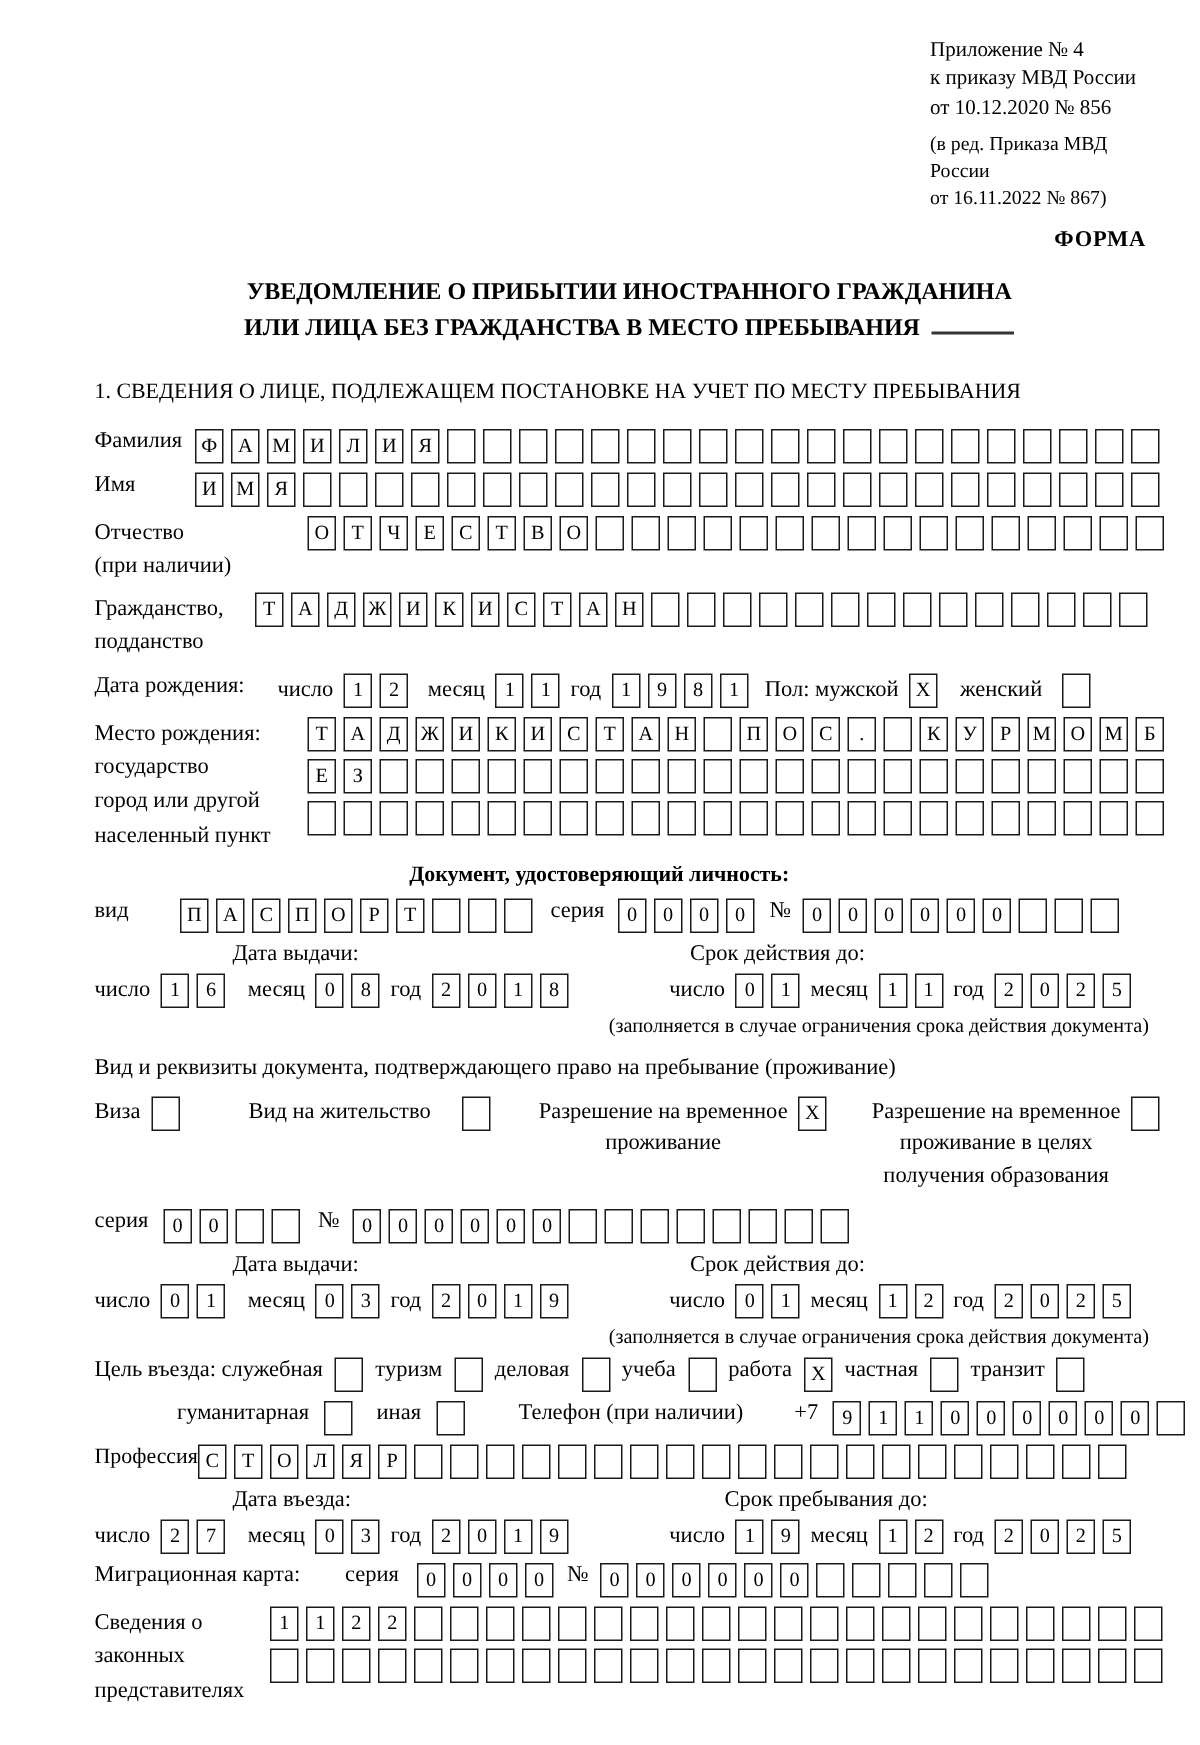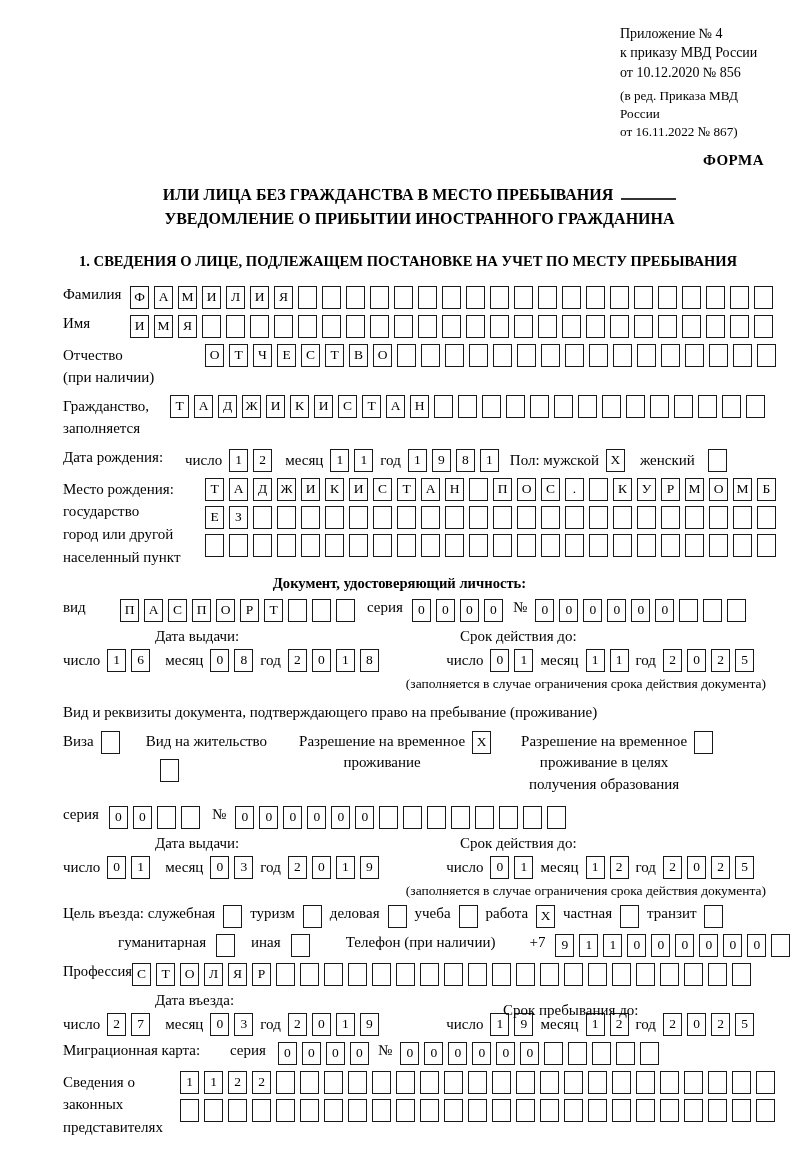--- a/index.html
+++ b/index.html
@@ -16,39 +16,39 @@
     background:#fff;
   }
   
   .appendix { margin-left:557px; font-size:14px; line-height:1.38; }
   .appendix .small { font-size:13.2px; }
   .appendix .gap { margin-top:5px; }
   .forma { text-align:right; font-weight:bold; font-size:15px; margin:10px 12px 0 0; letter-spacing:0.5px; }
   
   .title { text-align:center; font-weight:bold; font-size:16px; line-height:1.5; margin-top:14px; }
   .blank-line { display:inline-block; width:55px; border-bottom:2px solid #333; margin-left:8px; }
-  .section-heading { font-weight:bold; font-size:14.6px; margin-top:22px;margin-left:16px; }
+  .section-heading { font-weight:normal; font-size:14.6px; margin-top:22px; }
   
   .row { display:flex; margin-bottom:6px; }
   .row.top { align-items:flex-start; }
   .lbl { font-size:15px; flex:none; }
   .lbl-col { font-size:15px; flex:none; line-height:1.5; }
   .cells { display:flex; gap:5px; flex:none; }
   .cell {
     width:19px; height:23px; flex:none;
     border:1.5px solid #1a1a1a; background:#fff;
     display:inline-flex; align-items:center; justify-content:center;
     font-size:13.5px; font-family:"Liberation Serif", serif;
   }
   .stack > .cells { margin-bottom:5px; }
   
   .dates-heads { position:relative; height:21px; font-size:15px; }
   .dates-heads .head1 { position:absolute; left:92px; }
   .dates-heads .head2 { position:absolute; left:397px; }
-  .dates-heads .head2b { position:absolute; left:440px;margin-top:10px; }
+  .dates-heads .head2b { position:absolute; left:420px; }
   .dates-line { display:flex; align-items:center; margin-bottom:4px; }
   .dgroup { display:flex; align-items:center; gap:7px; }
   .dgroup .dlbl { font-size:15px; }
   .dgroup-right { margin-left:auto; margin-right:22px; }
   .dates-note { text-align:right; font-size:13.5px; margin:2px 10px 6px 0; }
   
   .chk-item { display:flex; align-items:flex-start; gap:7px; }
   .chk-item .lbl { line-height:1.45; }
   .center { text-align:center; }
   .doc-heading { text-align:center; font-weight:bold; font-size:14.6px; margin:4px 40px 7px 0; }
@@ -62,24 +62,24 @@
   <div class="appendix">
     <div>Приложение № 4</div>
     <div>к приказу МВД России</div>
     <div>от 10.12.2020 № 856</div>
     <div class="small gap">(в ред. Приказа МВД России</div>
     <div class="small">от 16.11.2022 № 867)</div>
   </div>
   <div class="forma">ФОРМА</div>
 
   <div class="title">
+    <div>УВЕДОМЛЕНИЕ О ПРИБЫТИИ ИНОСТРАННОГО ГРАЖДАНИНА</div>
     <div>
       <span>ИЛИ ЛИЦА БЕЗ ГРАЖДАНСТВА В МЕСТО ПРЕБЫВАНИЯ</span><span class="blank-line"></span>
     </div>
-    <div>УВЕДОМЛЕНИЕ О ПРИБЫТИИ ИНОСТРАННОГО ГРАЖДАНИНА</div>
   </div>
 
   <div class="section-heading">1. СВЕДЕНИЯ О ЛИЦЕ, ПОДЛЕЖАЩЕМ ПОСТАНОВКЕ НА УЧЕТ ПО МЕСТУ ПРЕБЫВАНИЯ</div>
 
   <div class="row" style="margin-top:16px;">
     <div class="lbl" style="width:67px;">Фамилия</div>
     <div class="cells">
         <span class="cell">Ф</span>
         <span class="cell">А</span>
         <span class="cell">М</span>
@@ -172,21 +172,21 @@
         <span class="cell"></span>
         <span class="cell"></span>
         <span class="cell"></span>
         <span class="cell"></span>
       </div>
   </div>
 
   <div class="row top">
     <div class="lbl-col" style="width:107px;">
       <div>Гражданство,</div>
-      <div>заполняется</div>
+      <div>подданство</div>
     </div>
     <div class="cells">
         <span class="cell">Т</span>
         <span class="cell">А</span>
         <span class="cell">Д</span>
         <span class="cell">Ж</span>
         <span class="cell">И</span>
         <span class="cell">К</span>
         <span class="cell">И</span>
         <span class="cell">С</span>
@@ -417,21 +417,21 @@
     <div>Вид и реквизиты документа, подтверждающего право на пребывание (проживание)</div>
   </div>
 
   <div class="row top" style="margin-top:6px; gap:22px;">
     <div class="chk-item">
       <span class="lbl">Виза</span>
       <span class="cells">
           <span class="cell"></span>
         </span>
     </div>
-    <div class="chk-item" style="margin-left:4px;flex-direction:column;">
+    <div class="chk-item" style="margin-left:24px;">
       <span class="lbl">Вид на жительство</span>
       <span class="cells" style="margin-left:14px;">
           <span class="cell"></span>
         </span>
     </div>
     <div class="chk-item" style="margin-left:10px;">
       <span class="lbl center">
         <span>Разрешение на временное</span><br>
         <span>проживание</span>
       </span>

